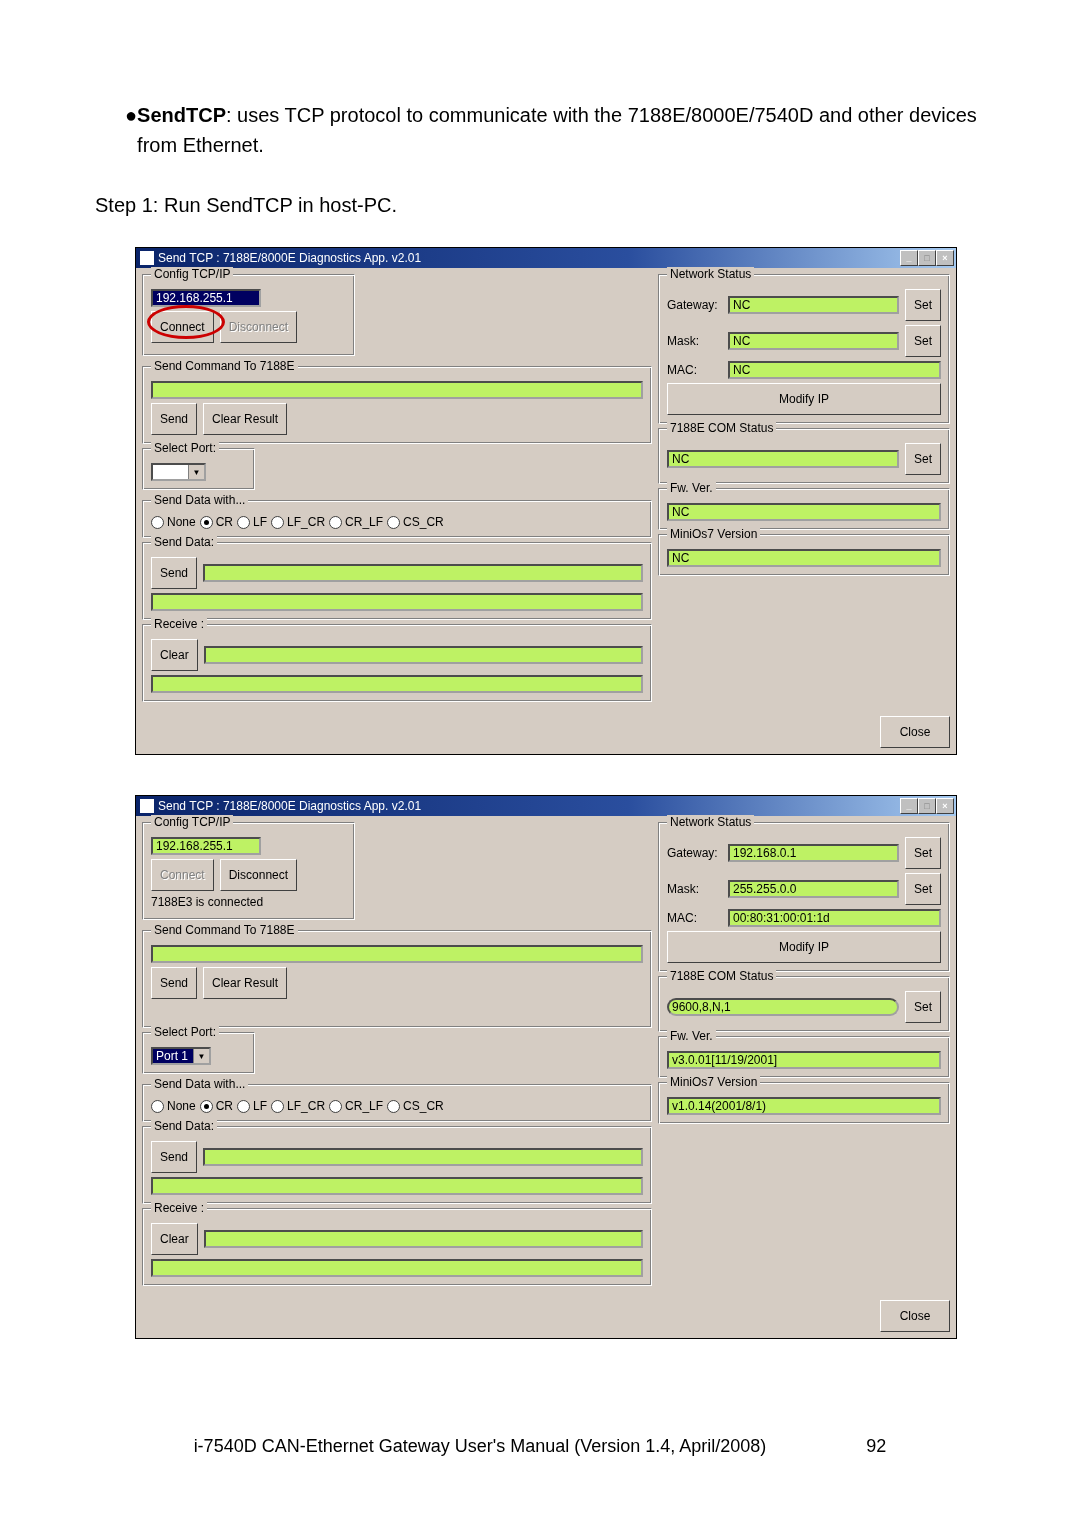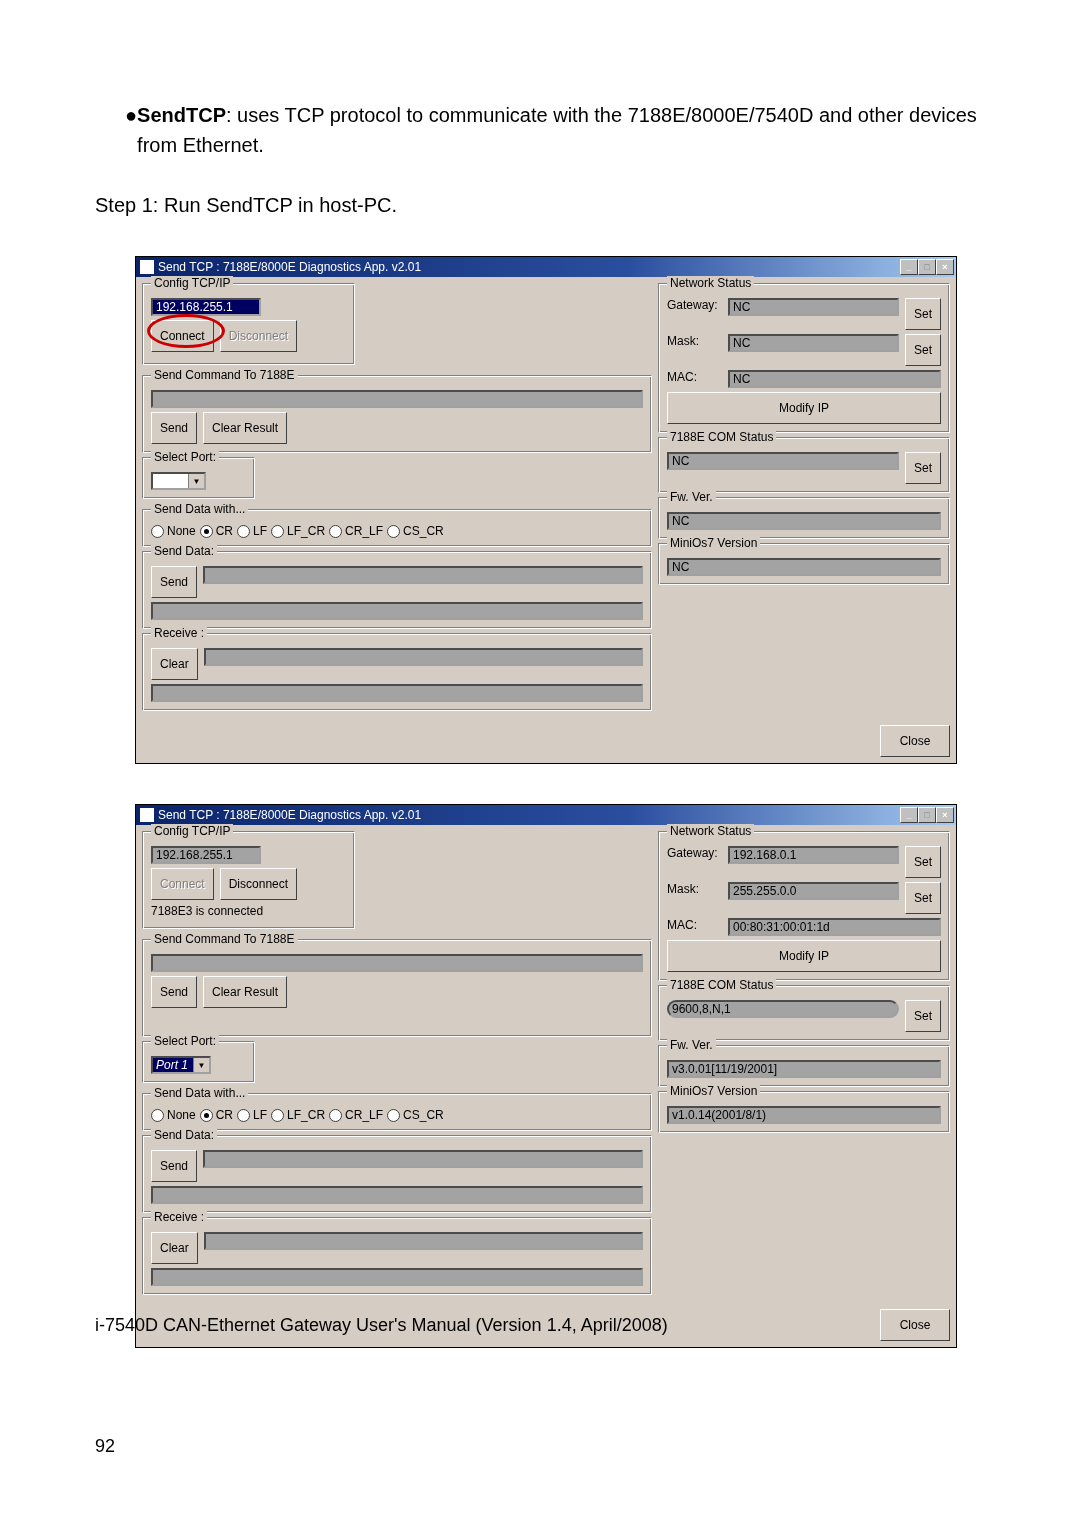--- a/index.html
+++ b/index.html
@@ -19,21 +19,21 @@
   .bullet-para {
     display: flex;
     font-size: 20px;
     line-height: 1.5;
     margin-bottom: 30px;
     padding-left: 30px;
   }
   .step {
     font-size: 20px;
     line-height: 1.5;
-    margin-bottom: 36px;
+    margin-bottom: 27px;
   }
   .step-indent {
     padding-left: 82px;
     text-indent: -82px;
     font-size: 20px;
     line-height: 1.5;
     margin-bottom: 20px;
   }
   .connect-red { color: #cc0000; font-weight: bold; }
   .bold { font-weight: bold; }
@@ -84,26 +84,26 @@
     border-right-color:#fff; border-bottom-color:#fff;
     box-shadow: inset 1px 1px 0 #fff, inset -1px -1px 0 #808080;
     position: relative;
     padding: 14px 8px 8px 8px;
     margin-bottom: 4px;
   }
   .grouplabel {
     position:absolute; top:-8px; left:8px;
     background:#d5ccc3; padding:0 3px; font-size:12px;
   }
-  .row { display:flex; gap:6px; margin-bottom:4px; }
+  .row { display:flex; align-items:center; gap:6px; margin-bottom:4px; }
   .row:last-child { margin-bottom:0; }
   .top-row { display:flex; gap:6px;flex-direction:column; }
 
   .textfield {
-    background:#a3a3a3; border:2px inset #a0a0a0;
+    background:#bef264; border:2px inset #a0a0a0;
     height:18px; padding:0 3px; font-size:12px;
     display:flex; align-items:center;
     box-sizing:border-box;
     overflow:hidden; white-space:nowrap;
   }
   .btn {
     background:#d5ccc3;
     border:1px solid #fff; border-right-color:#404040; border-bottom-color:#404040;
     padding:1px 8px; font-size:12px; height:32px;
     display:inline-flex; align-items:center; justify-content:center;
@@ -139,21 +139,20 @@
 
   .footer {
     position:absolute;
     bottom: 70px;
     left: 0; right:0;
     display:flex;
     justify-content:center;
     font-size:18px;
     gap: 100px;
     padding: 0 95px 0 95px;
-    flex-direction: column;
   }
   .footer .pg { }
 </style>
 </head>
 <body>
 
 <div class="page">
 
   <div class="bullet-para">
     <span>●</span>
@@ -340,21 +339,21 @@
             <div class="row">
               <span class="btn">Send</span>
               <span class="btn">Clear Result</span>
             </div>
             <div class="status-line"></div>
           </div>
         </div>
         <div class="top-row">
           <div class="groupbox" style="width:95px;">
             <span class="grouplabel">Select Port:</span>
-            <div class="dropdown" style="width:60px;font-style:italic;">
+            <div class="dropdown" style="width:60px;">
               <span class="dd-val">Port 1</span>
                 <span class="dd-btn">▼</span>
             </div>
           </div>
           <div class="groupbox" style="flex:1;">
             <span class="grouplabel">Send Data with...</span>
             <div class="row" style="gap:4px;">
               <span class="radio">
                   <span class="radio-dot"></span>
                   <span>None</span>

